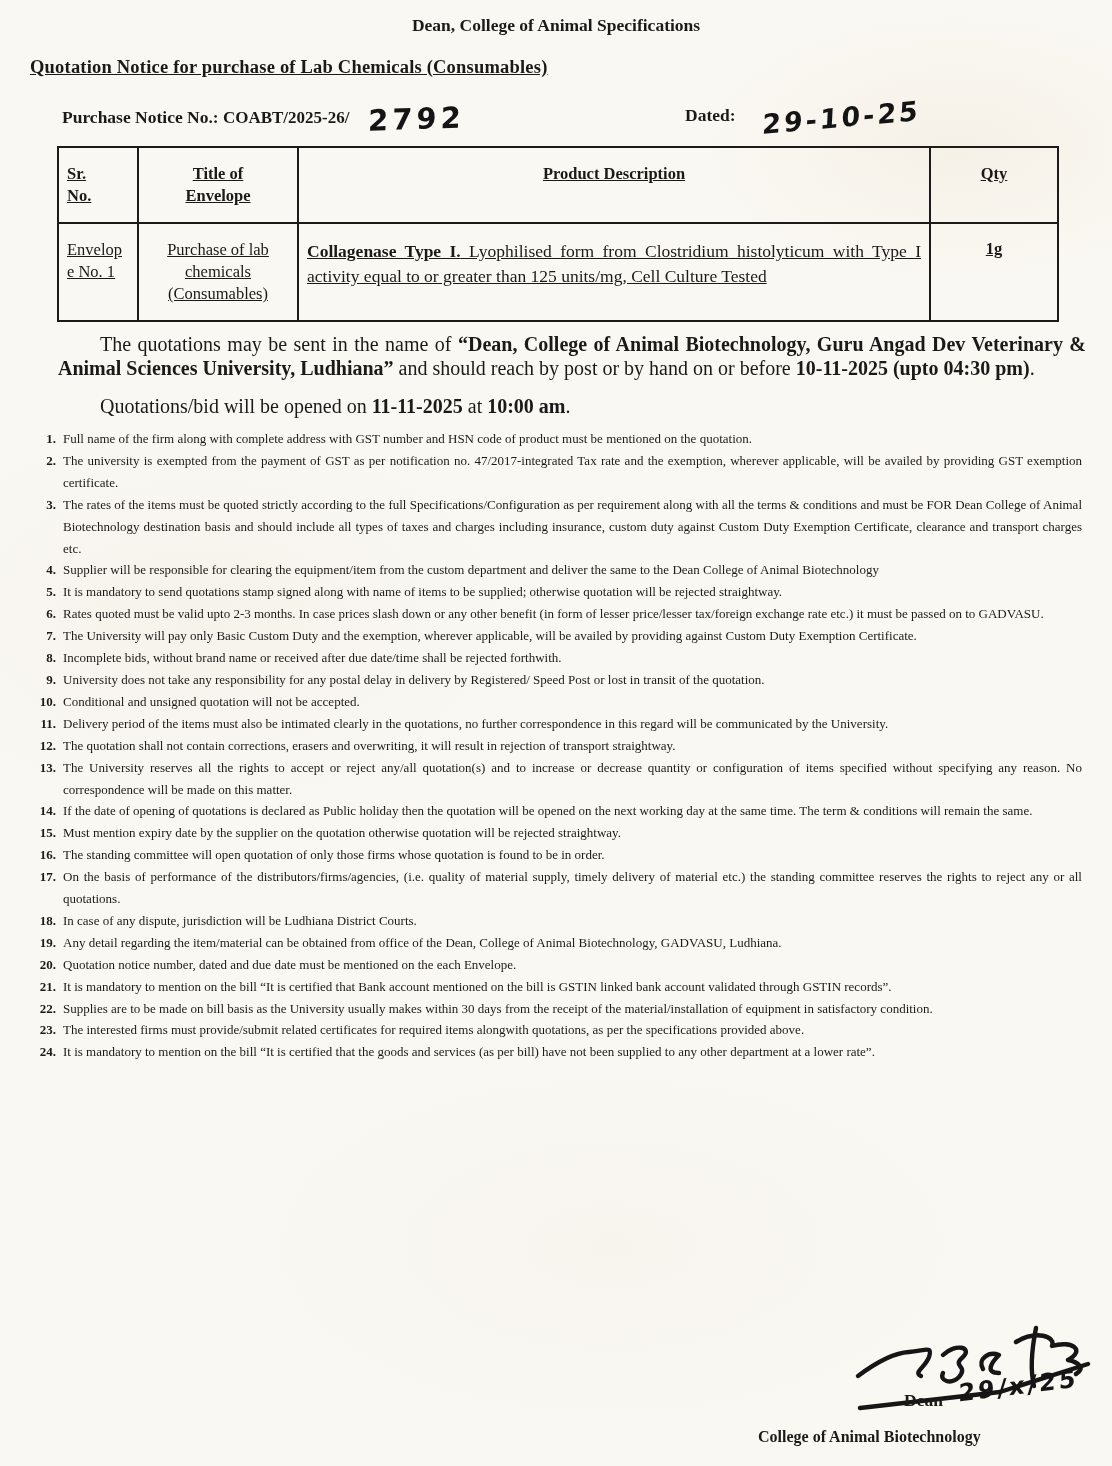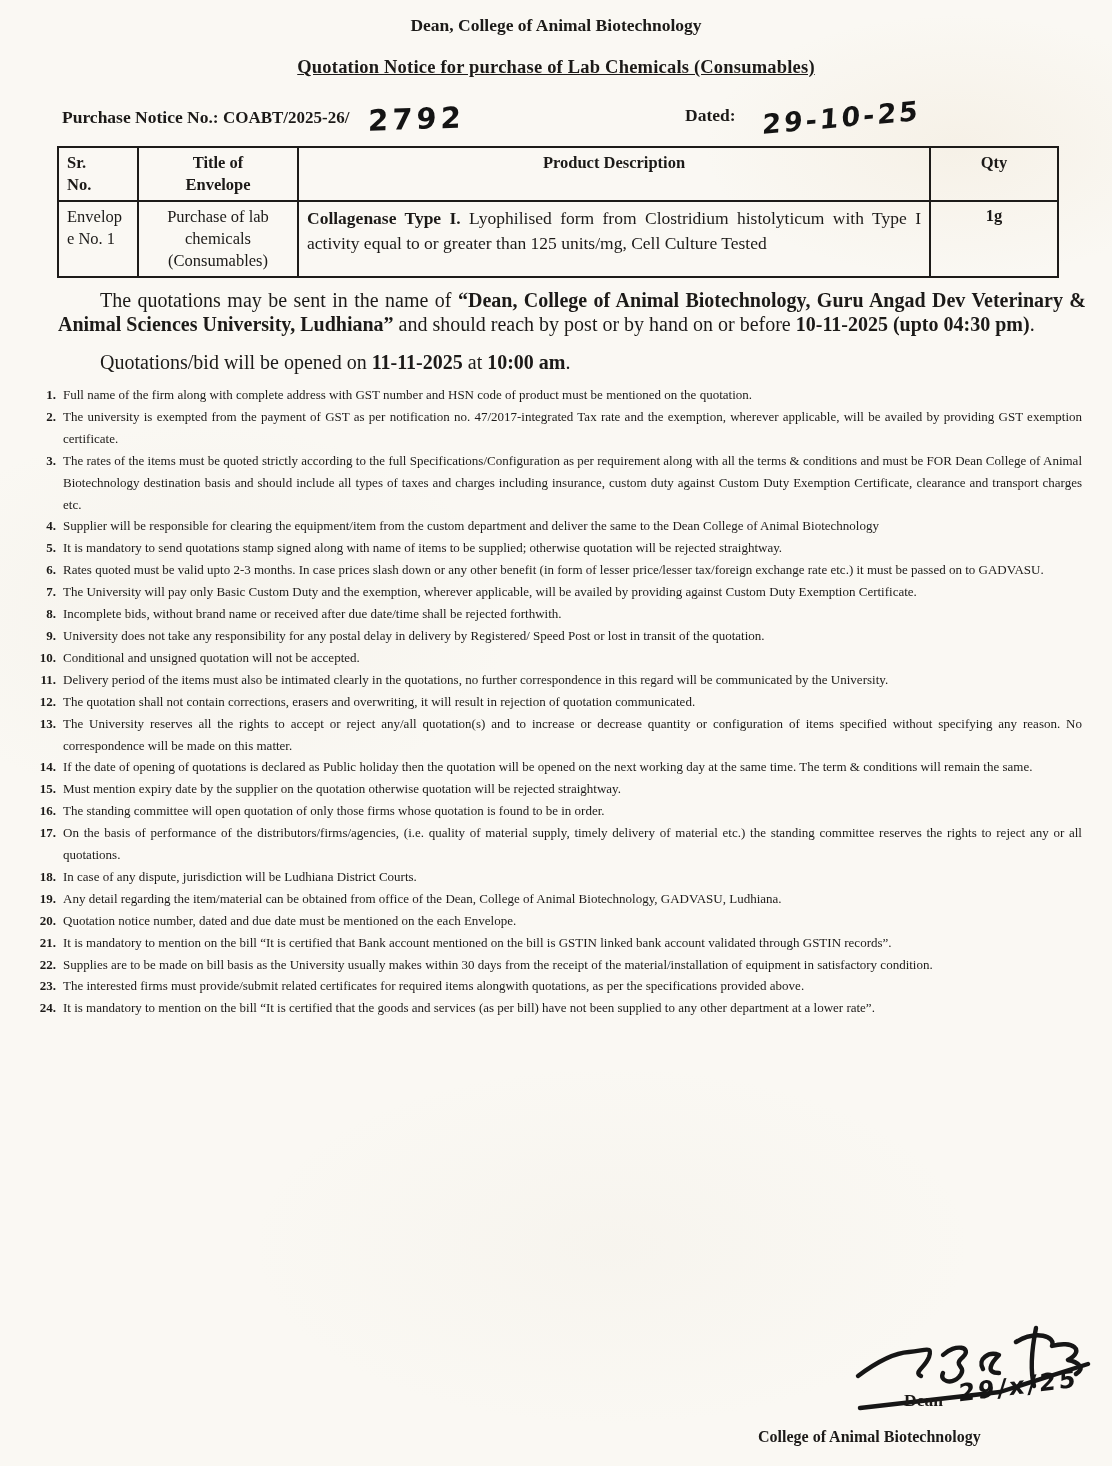--- a/index.html
+++ b/index.html
@@ -11,41 +11,41 @@
     color:#1c1a18;
     font-family:"Liberation Serif","DejaVu Serif",serif;
     background:
       radial-gradient(ellipse 420px 220px at 86% 10%, rgba(225,203,168,.16), transparent 60%),
       radial-gradient(ellipse 520px 320px at 18% 42%, rgba(214,205,186,.12), transparent 60%),
       radial-gradient(ellipse 600px 300px at 55% 85%, rgba(220,212,196,.10), transparent 60%),
       #faf8f3;
   }
   .inner{padding:14px 30px 0 30px;}
   .doc-header{text-align:center;font-weight:bold;font-size:17.5px;line-height:23px;}
-  .doc-title-wrap{text-align:center;margin-top:20px;}
+  .doc-title-wrap{margin-top:20px;}
   .doc-title{font-weight:bold;font-size:18.5px;text-decoration:underline;letter-spacing:.2px;}
   .notice-line{position:relative;height:42px;margin-top:14px;}
   .notice-left{position:absolute;left:32px;top:10px;font-size:17px;}
   .notice-left .lbl{font-weight:bold;font-size:17.5px;}
   .printed-no{font-weight:bold;}
   .hand{
     font-family:"DejaVu Sans",sans-serif;
     font-weight:bold;color:#141414;
     display:inline-block;
   }
   .hand-no{font-size:29px;letter-spacing:4px;transform:rotate(-2deg) skewX(-4deg);vertical-align:-6px;margin-left:14px;}
   .notice-right{position:absolute;left:655px;top:10px;font-size:17.5px;font-weight:bold;}
   .hand-date{font-size:27px;letter-spacing:3px;transform:rotate(-5deg) skewX(-8deg);vertical-align:-6px;margin-left:22px;}
   .intro{margin:2px 0 0 30px;width:1022px;font-size:17px;line-height:23px;text-align:justify;}
 
   table.items{
     border-collapse:collapse;margin:12px 0 0 27px;width:1002px;
     font-size:16.5px;
   }
-  table.items th,table.items td{border:2.4px solid #1d1b19;padding:4px 8px;vertical-align:top;}
+  table.items th,table.items td{border:2.4px solid #1d1b19;padding:15px 8px;vertical-align:top;text-decoration:underline;}
   table.items th{font-weight:bold;white-space:pre-line;line-height:22px;}
   th.h-sr{width:62px;text-align:left;}
   th.h-title{width:142px;}
   th.h-desc{text-align:center;}
   th.h-qty{width:110px;text-align:center;}
   td.c-sr{overflow-wrap:anywhere;word-break:break-all;line-height:22px;}
   td.c-title{text-align:center;line-height:22px;}
   td.c-desc{font-size:17.5px;line-height:25px;text-align:justify;padding:8px 12px;}
   td.c-qty{text-align:center;font-weight:bold;padding-top:8px;}
   .bold{font-weight:bold;}
@@ -72,21 +72,21 @@
   .dean-label{position:absolute;left:904px;top:1390px;font-size:17.5px;font-weight:bold;}
   .org-label{position:absolute;left:758px;top:1428px;font-size:16px;font-weight:bold;}
 </style>
 </head>
 <body>
 
 <div class="sheet">
   <div class="inner">
 
     <div class="doc-header">
-      <div>Dean, College of Animal Biotechnology</div>
+      <div>Dean, College of Animal Specifications</div>
     </div>
 
     <div class="doc-title-wrap">
       <span class="doc-title">Quotation Notice for purchase of Lab Chemicals (Consumables)</span>
     </div>
 
     <div class="notice-line">
       <div class="notice-left">
         <span class="lbl">Purchase Notice No.:</span>
         <span class="printed-no">COABT/2025-26/</span>
@@ -129,21 +129,21 @@
       <li>The university is exempted from the payment of GST as per notification no. 47/2017-integrated Tax rate and the exemption, wherever applicable, will be availed by providing GST exemption certificate.</li>
       <li>The rates of the items must be quoted strictly according to the full Specifications/Configuration as per requirement along with all the terms &amp; conditions and must be FOR Dean College of Animal Biotechnology destination basis and should include all types of taxes and charges including insurance, custom duty against Custom Duty Exemption Certificate, clearance and transport charges etc.</li>
       <li>Supplier will be responsible for clearing the equipment/item from the custom department and deliver the same to the Dean College of Animal Biotechnology</li>
       <li>It is mandatory to send quotations stamp signed along with name of items to be supplied; otherwise quotation will be rejected straightway.</li>
       <li>Rates quoted must be valid upto 2-3 months. In case prices slash down or any other benefit (in form of lesser price/lesser tax/foreign exchange rate etc.) it must be passed on to GADVASU.</li>
       <li>The University will pay only Basic Custom Duty and the exemption, wherever applicable, will be availed by providing against Custom Duty Exemption Certificate.</li>
       <li>Incomplete bids, without brand name or received after due date/time shall be rejected forthwith.</li>
       <li>University does not take any responsibility for any postal delay in delivery by Registered/ Speed Post or lost in transit of the quotation.</li>
       <li>Conditional and unsigned quotation will not be accepted.</li>
       <li>Delivery period of the items must also be intimated clearly in the quotations, no further correspondence in this regard will be communicated by the University.</li>
-      <li>The quotation shall not contain corrections, erasers and overwriting, it will result in rejection of quotation communicated.</li>
+      <li>The quotation shall not contain corrections, erasers and overwriting, it will result in rejection of transport straightway.</li>
       <li>The University reserves all the rights to accept or reject any/all quotation(s) and to increase or decrease quantity or configuration of items specified without specifying any reason. No correspondence will be made on this matter.</li>
       <li>If the date of opening of quotations is declared as Public holiday then the quotation will be opened on the next working day at the same time. The term &amp; conditions will remain the same.</li>
       <li>Must mention expiry date by the supplier on the quotation otherwise quotation will be rejected straightway.</li>
       <li>The standing committee will open quotation of only those firms whose quotation is found to be in order.</li>
       <li>On the basis of performance of the distributors/firms/agencies, (i.e. quality of material supply, timely delivery of material etc.) the standing committee reserves the rights to reject any or all quotations.</li>
       <li>In case of any dispute, jurisdiction will be Ludhiana District Courts.</li>
       <li>Any detail regarding the item/material can be obtained from office of the Dean, College of Animal Biotechnology, GADVASU, Ludhiana.</li>
       <li>Quotation notice number, dated and due date must be mentioned on the each Envelope.</li>
       <li>It is mandatory to mention on the bill “It is certified that Bank account mentioned on the bill is GSTIN linked bank account validated through GSTIN records”.</li>
       <li>Supplies are to be made on bill basis as the University usually makes within 30 days from the receipt of the material/installation of equipment in satisfactory condition.</li>

